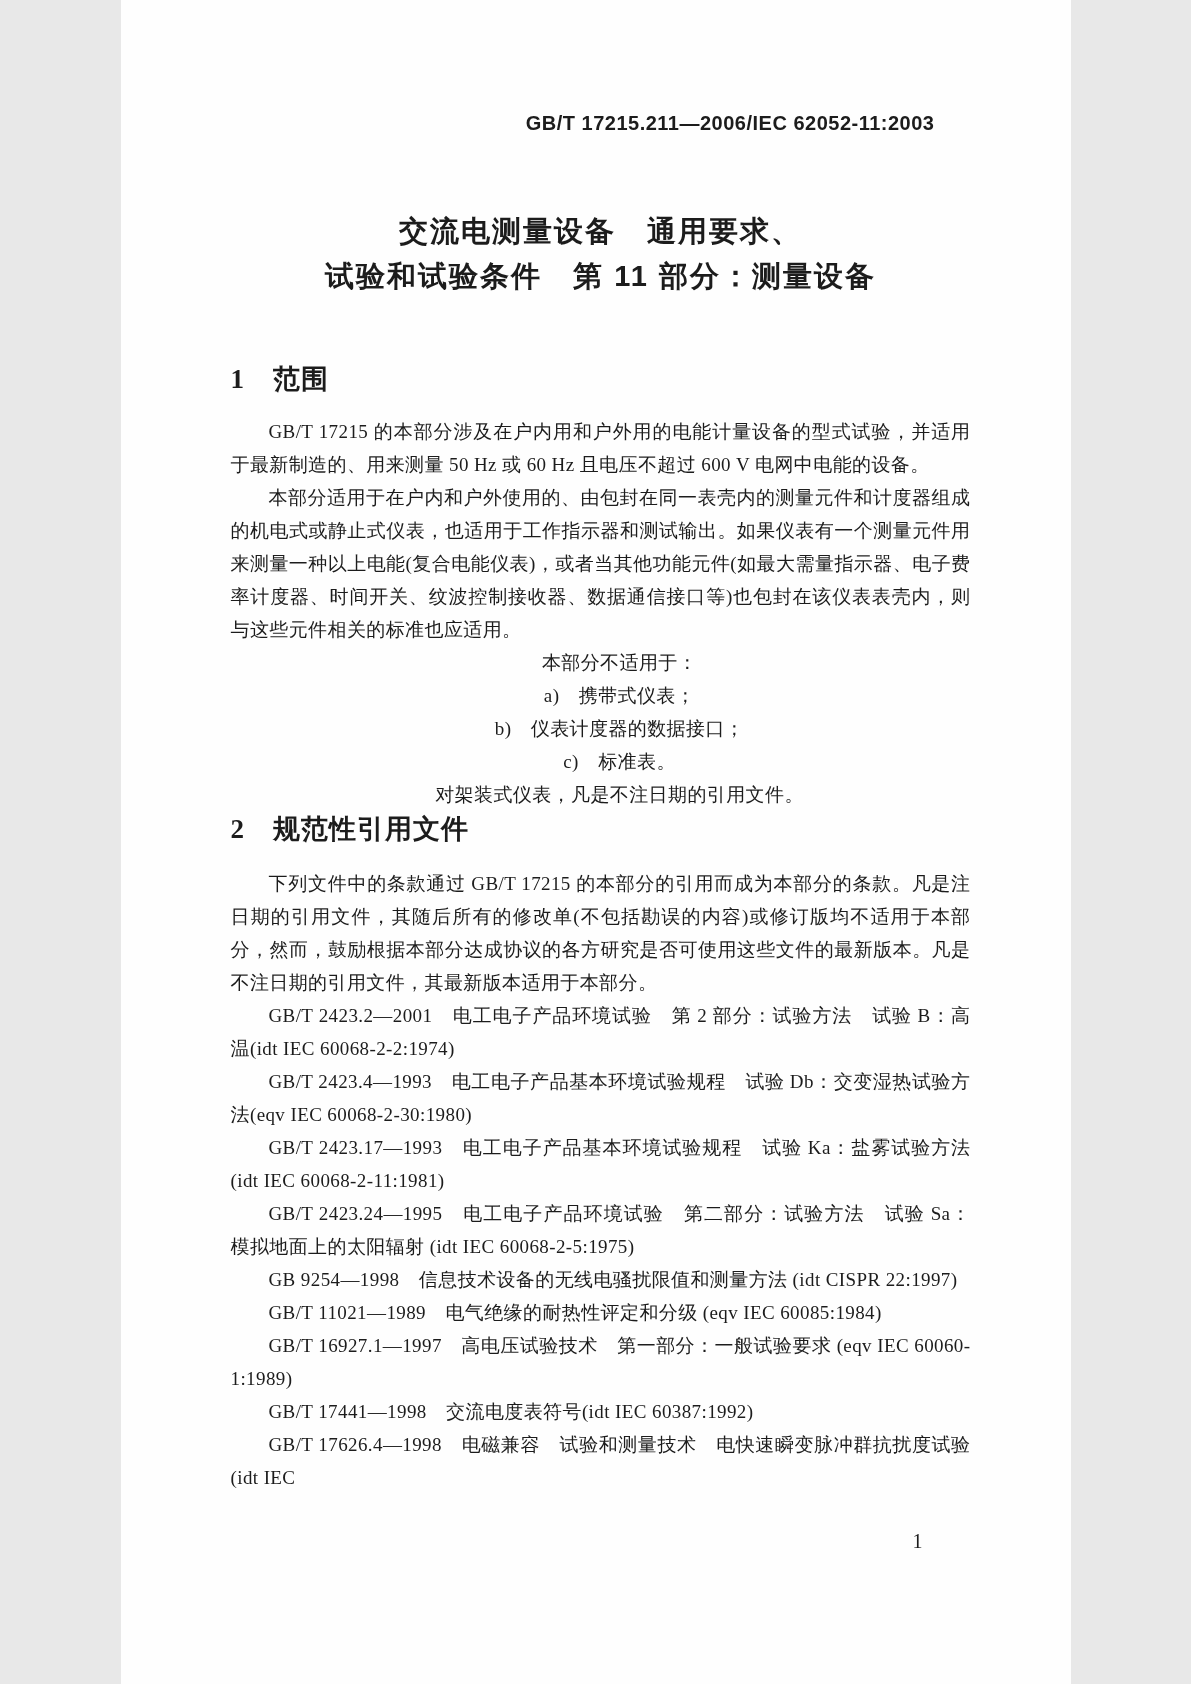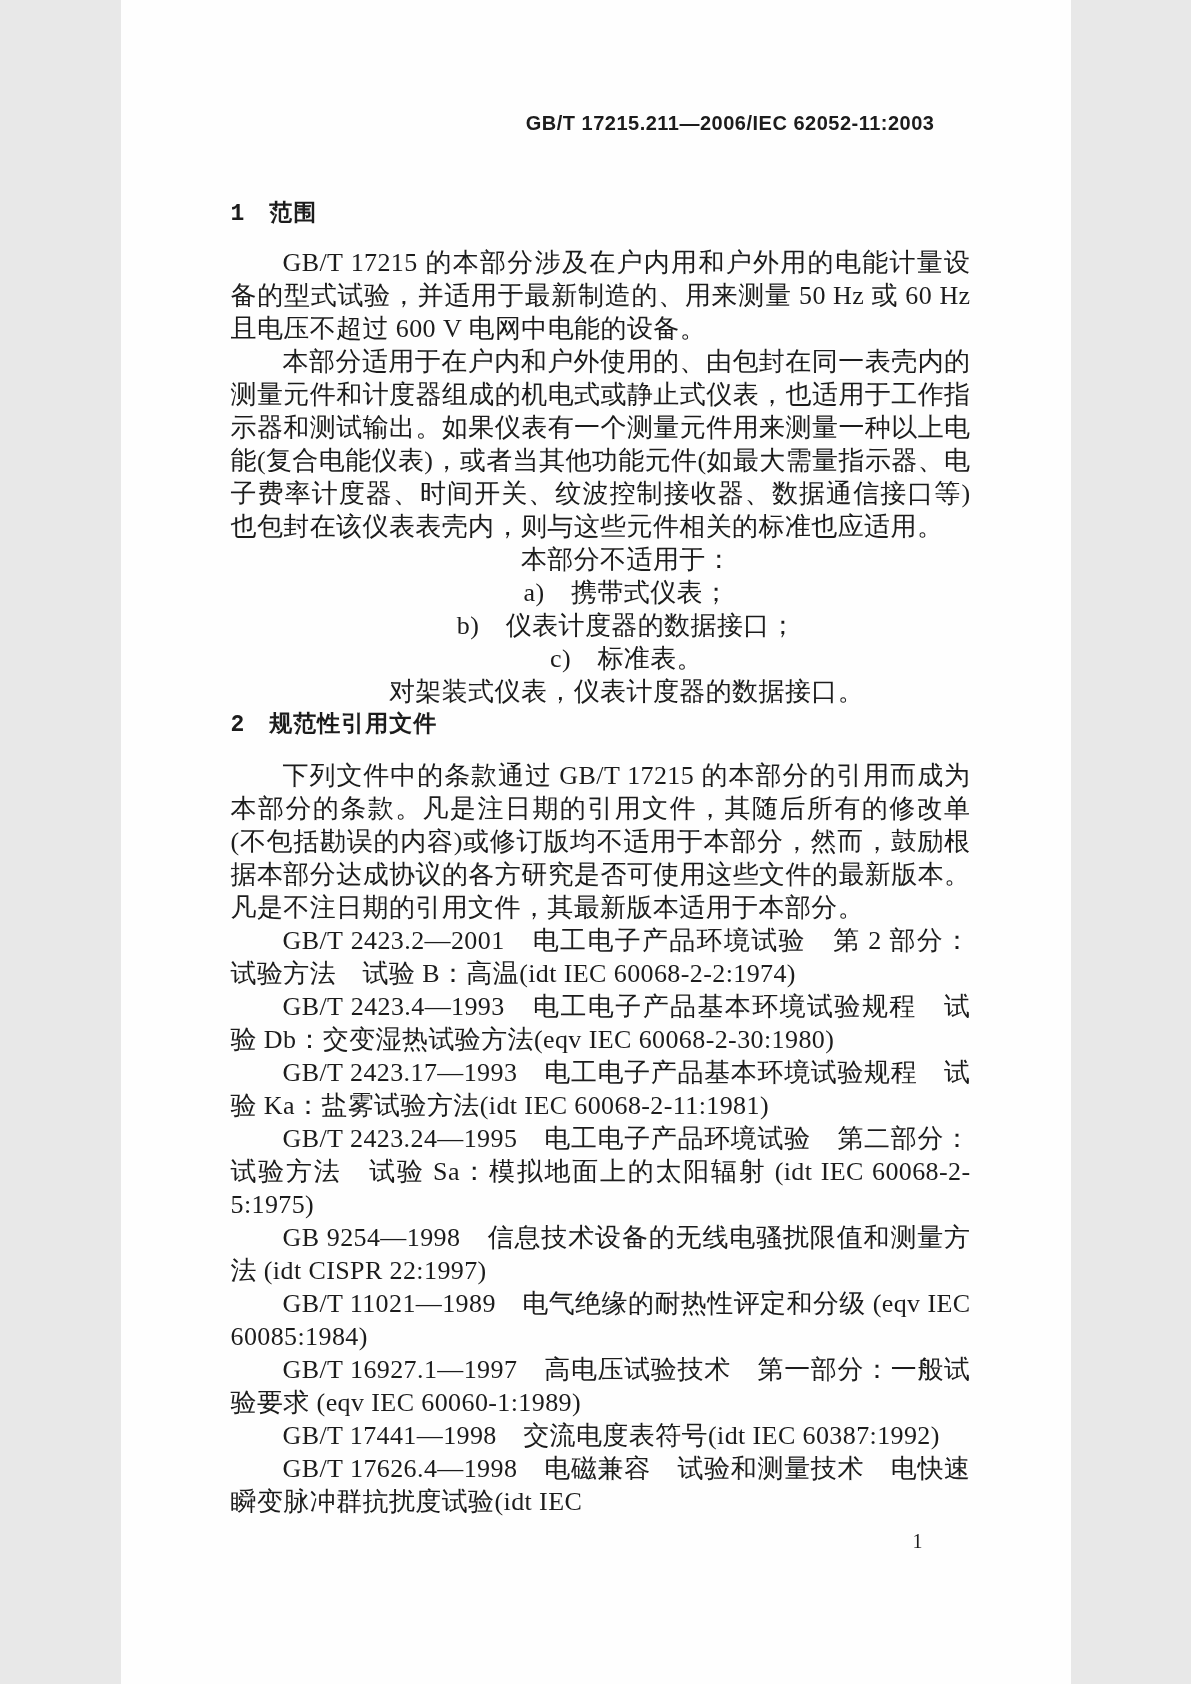--- a/index.html
+++ b/index.html
@@ -26,61 +26,65 @@
   .title-block {
     margin-top: 74px;
     text-align: center;
     font-family: "Liberation Sans", "DejaVu Sans", sans-serif;
     font-weight: 700;
     font-size: 29px;
     line-height: 45px;
     letter-spacing: 2px;
   }
   .section-heading {
-    font-family: Liberation Mono, monospace;
+    font-family: Liberation Serif, serif;
     font-weight: 700;
-    font-size: 23px;
+    font-size: 27px;
     letter-spacing: 1px;
   }
   .sh-1 { margin-top: 62px; }
   .sh-2 { margin-bottom: 20px; }
   .body-text { margin-top: 18px; }
   .body-text p, .refs p {
-    font-size: 26px;
+    font-size: 19px;
     line-height: 33px;
     text-align: justify;
     text-indent: 2em;
     letter-spacing: 0.4px;
   }
   .body-text p.noj { text-align: center; }
   .page-number {
     position: absolute;
     top: 1530px;
     right: 148px;
     font-size: 20px;
   }
 </style>
 </head>
 <body>
 
 <div class="page">
 
   <div class="doc-code">GB/T 17215.211—2006/IEC 62052-11:2003</div>
 
+  <div class="title-block">
+    <div>交流电测量设备　通用要求、</div>
+    <div>试验和试验条件　第 11 部分：测量设备</div>
+  </div>
 
   <div class="section-heading sh-1">1　范围</div>
 
   <div class="body-text">
     <p>GB/T 17215 的本部分涉及在户内用和户外用的电能计量设备的型式试验，并适用于最新制造的、用来测量 50 Hz 或 60 Hz 且电压不超过 600 V 电网中电能的设备。</p>
     <p>本部分适用于在户内和户外使用的、由包封在同一表壳内的测量元件和计度器组成的机电式或静止式仪表，也适用于工作指示器和测试输出。如果仪表有一个测量元件用来测量一种以上电能(复合电能仪表)，或者当其他功能元件(如最大需量指示器、电子费率计度器、时间开关、纹波控制接收器、数据通信接口等)也包封在该仪表表壳内，则与这些元件相关的标准也应适用。</p>
     <p class="noj">本部分不适用于：</p>
     <p class="noj">a)　携带式仪表；</p>
     <p class="noj">b)　仪表计度器的数据接口；</p>
     <p class="noj">c)　标准表。</p>
-    <p class="noj">对架装式仪表，仪表计度器的数据接口。</p>
+    <p class="noj">对架装式仪表，凡是不注日期的引用文件。</p>
   </div>
 
   <div class="section-heading sh-2">2　规范性引用文件</div>
 
   <div class="body-text refs">
     <p>下列文件中的条款通过 GB/T 17215 的本部分的引用而成为本部分的条款。凡是注日期的引用文件，其随后所有的修改单(不包括勘误的内容)或修订版均不适用于本部分，然而，鼓励根据本部分达成协议的各方研究是否可使用这些文件的最新版本。凡是不注日期的引用文件，其最新版本适用于本部分。</p>
     <p>GB/T 2423.2—2001　电工电子产品环境试验　第 2 部分：试验方法　试验 B：高温(idt IEC 60068-2-2:1974)</p>
     <p>GB/T 2423.4—1993　电工电子产品基本环境试验规程　试验 Db：交变湿热试验方法(eqv IEC 60068-2-30:1980)</p>
     <p>GB/T 2423.17—1993　电工电子产品基本环境试验规程　试验 Ka：盐雾试验方法(idt IEC 60068-2-11:1981)</p>
     <p>GB/T 2423.24—1995　电工电子产品环境试验　第二部分：试验方法　试验 Sa：模拟地面上的太阳辐射 (idt IEC 60068-2-5:1975)</p>

